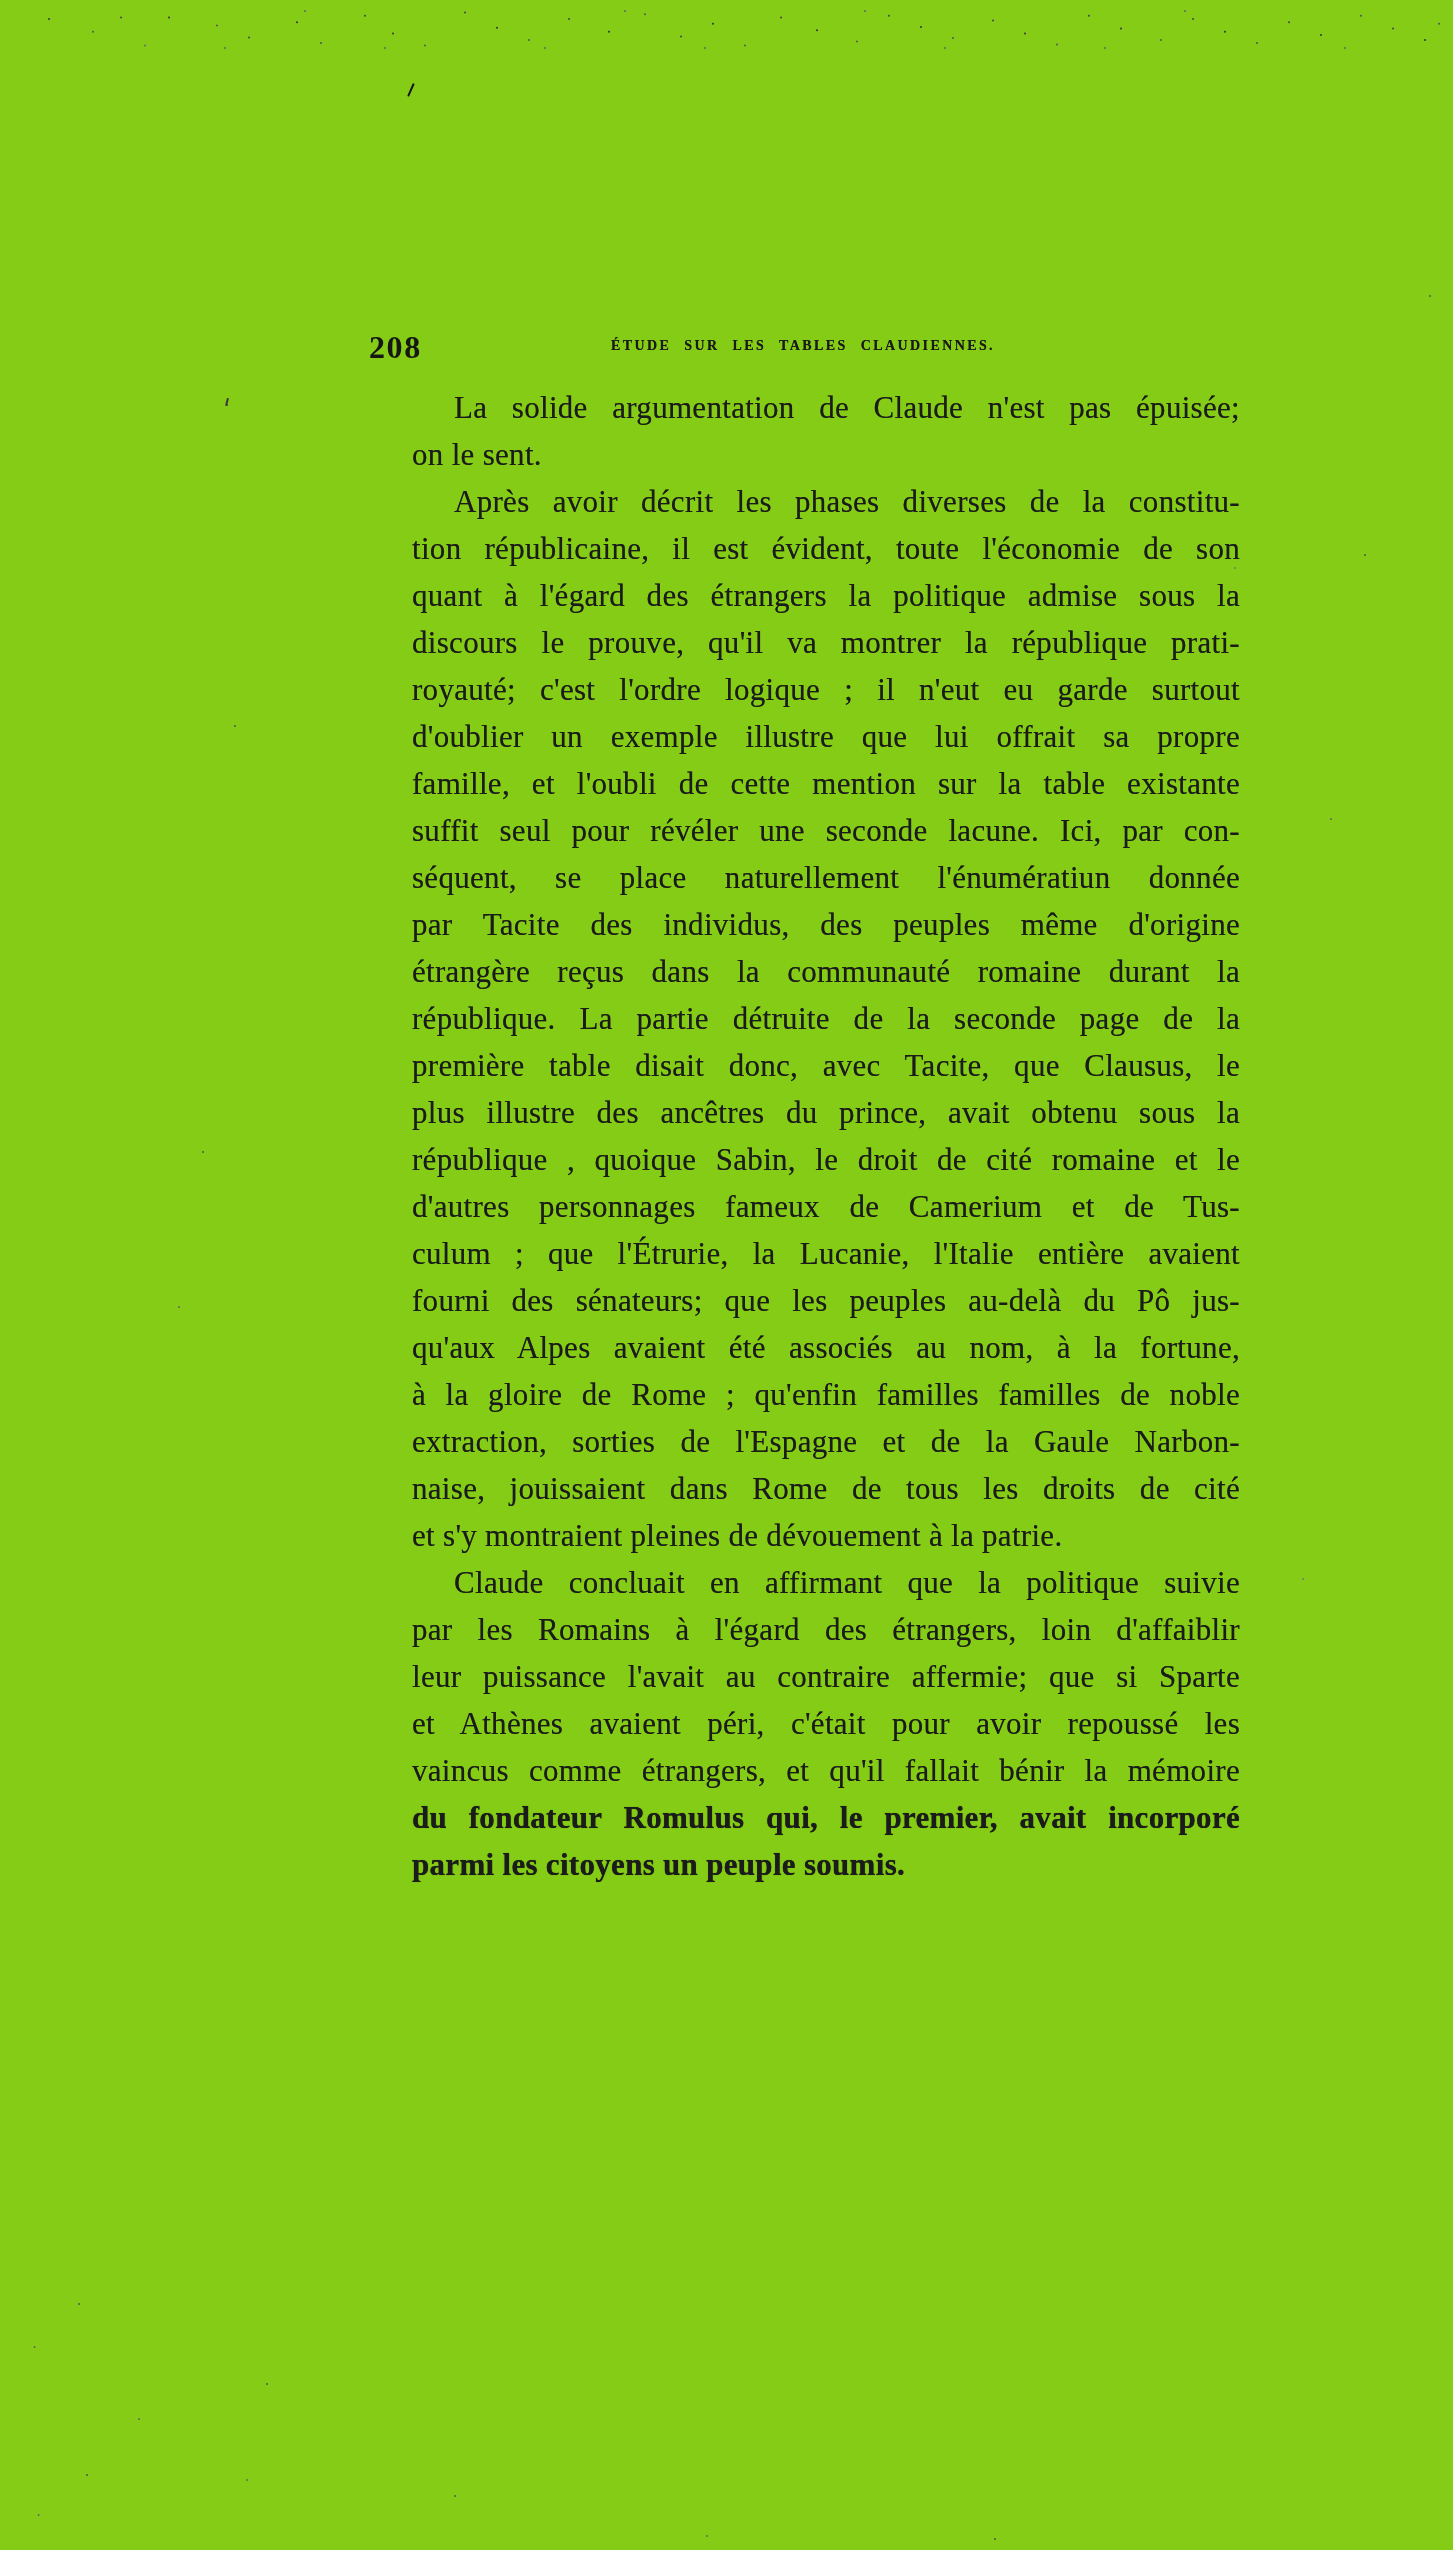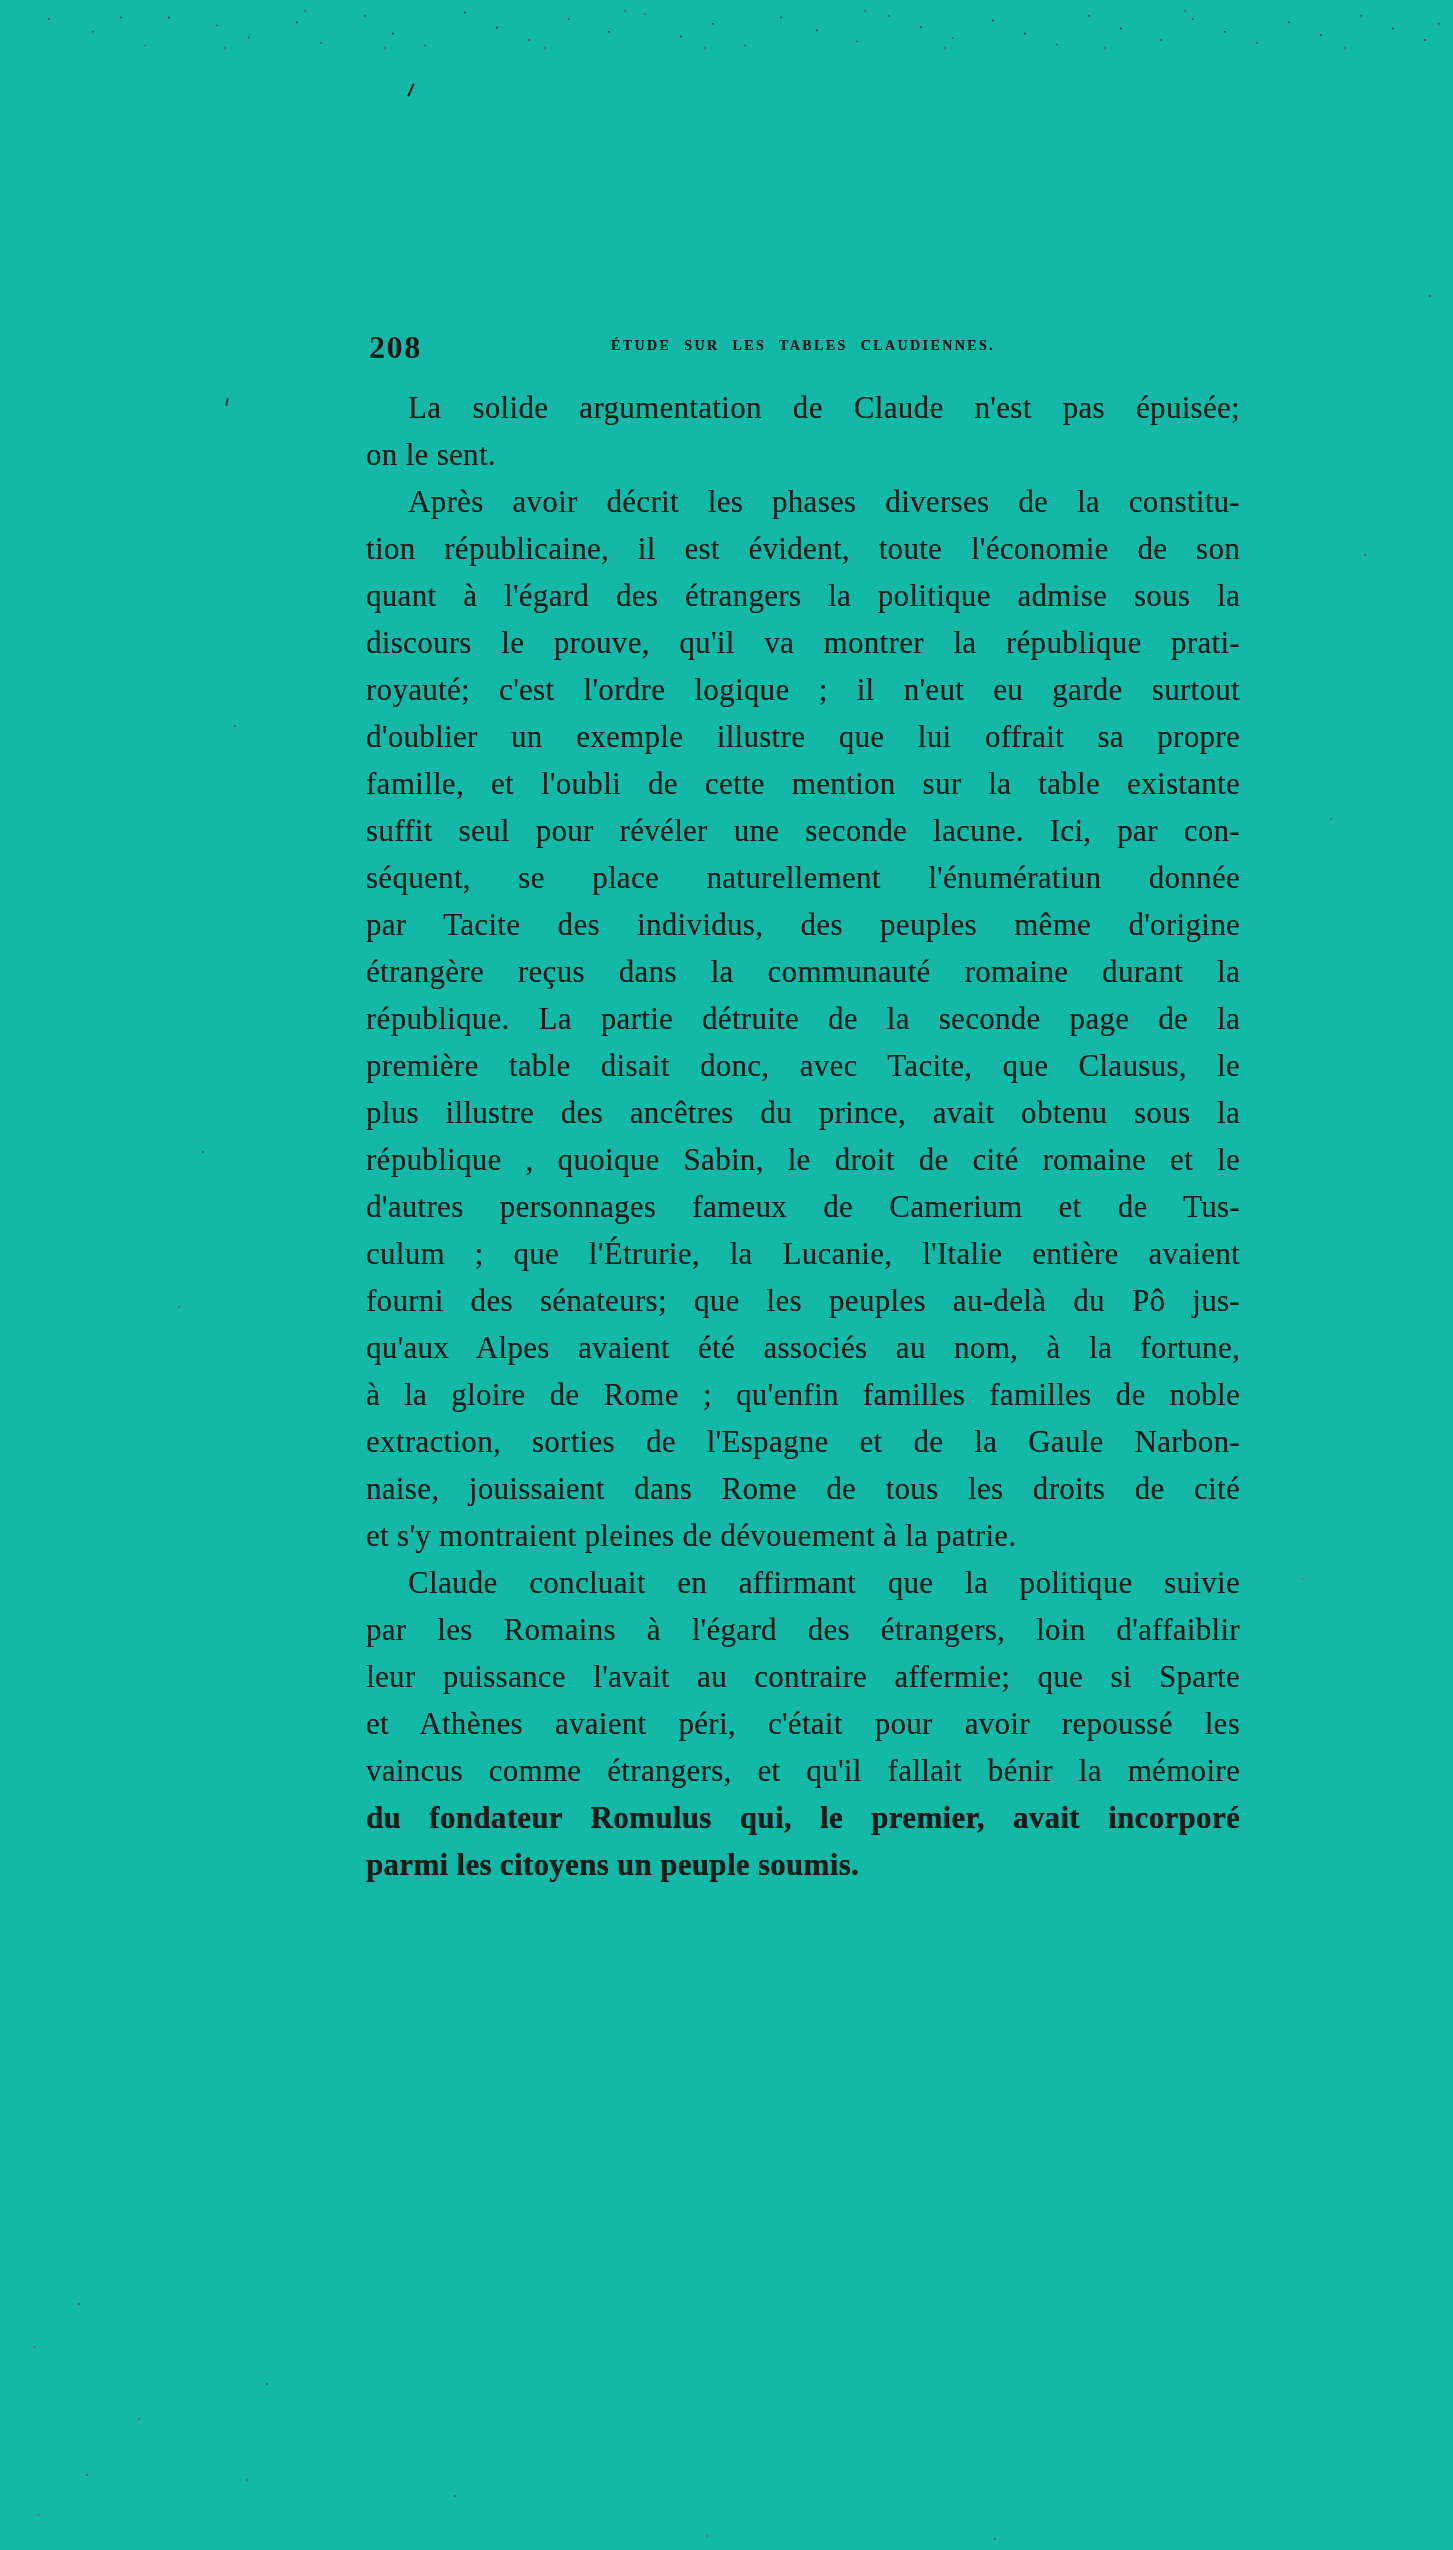--- a/index.html
+++ b/index.html
@@ -1,20 +1,20 @@
 <!DOCTYPE html>
 <html lang="fr" style="font-size:12.8px"><head>
 <meta charset="utf-8">
 <style>
   html,body{margin:0;padding:0;}
   body{background:#e8e8e8;}
   .page{
     position:relative;
     width:1454px;height:2550px;
-    background:#14b8a6;
+    background:#84cc16;
     overflow:hidden;
     font-family:"Liberation Serif", serif;
     color:#1b1b1b;
   }
   
   .pageno{
     position:absolute;left:369px;top:331px;
     font-size:32px;line-height:1;font-weight:bold;
     letter-spacing:1.6px;color:#161616;
   }
@@ -31,20 +31,21 @@
     position:absolute;left:366px;top:384px;width:874px;
   }
   .line{
     font-size:31px;
     line-height:47px;
     letter-spacing:0.3px;
     text-align:justify;
     text-align-last:justify;
     white-space:nowrap;
     text-shadow:0 0 0.5px rgba(10,10,10,.55);
+    margin-left:46px;
   }
   .line.ind{padding-left:42px;}
   .line.plast{text-align-last:left;}
   .line.b{font-weight:bold;text-shadow:0 0 0.7px rgba(0,0,0,.8);}
   
   .speck{
     position:absolute;left:48px;top:17.6px;width:2.4px;height:2.4px;border-radius:50%;
     background:#3a3a3a;
     box-shadow:
       44px 12.8px 0 #555, 72px -1.6px 0 #444, 120px -1.6px 0 #333, 168px 6.4px 0 #555,

